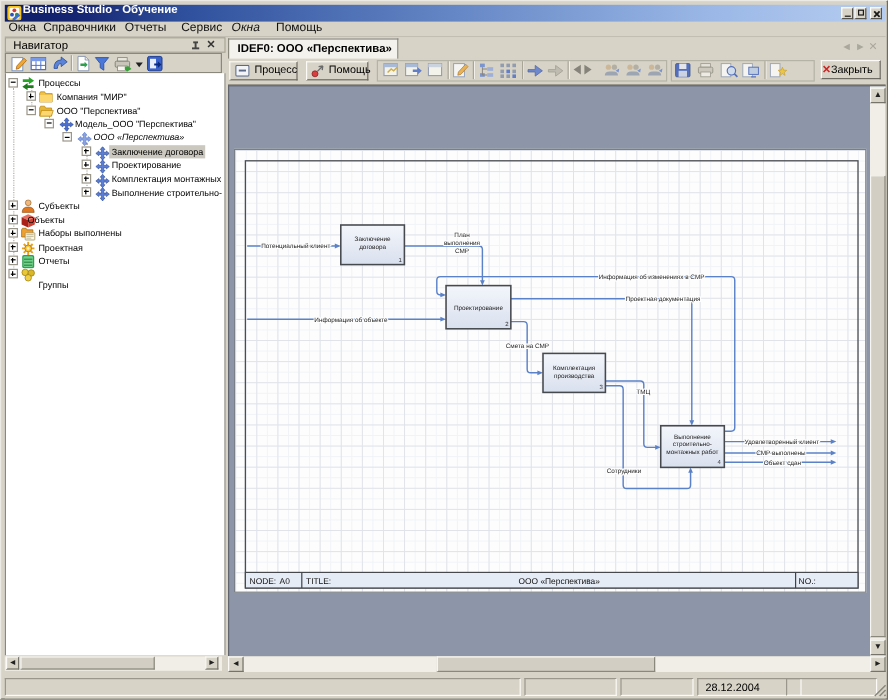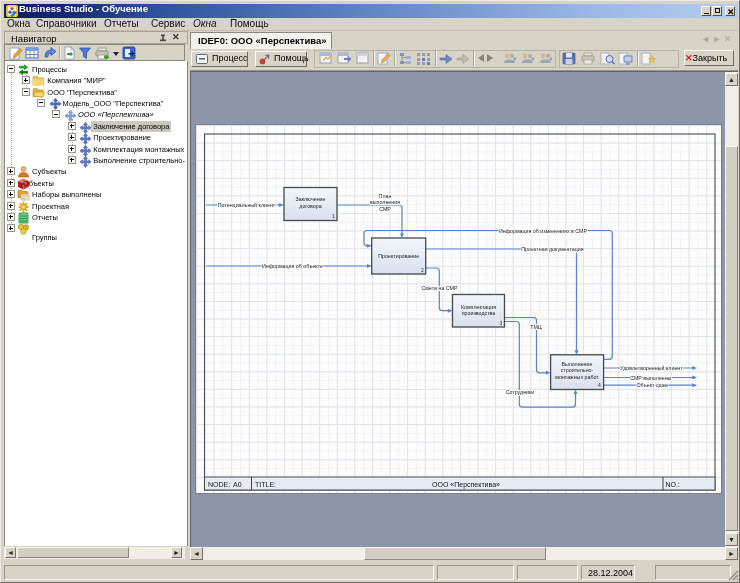--- a/index.html
+++ b/index.html
@@ -444,18 +444,18 @@
   <div class="sbtn" style="left:724px;top:532px;width:13px;height:13px;font-size:7px;line-height:12px;">▼</div>
   <div class="abs sb" style="left:189px;top:546px;width:548px;height:13px;"></div>
   <div class="sbtn" style="left:189px;top:546px;width:13px;height:13px;font-size:7px;line-height:12px;">◄</div>
   <div class="sthumb" style="left:363px;top:546px;width:182px;height:13px;"></div>
   <div class="sbtn" style="left:724px;top:546px;width:13px;height:13px;font-size:7px;line-height:12px;">►</div>
 
   <div class="abs" id="statusbar"></div>
   <div class="scell" style="left:3px;top:564px;width:430px;"></div>
   <div class="scell" style="left:436px;top:564px;width:77px;"></div>
   <div class="scell" style="left:516px;top:564px;width:61px;"></div>
-  <div class="scell" style="left:580px;top:564px;width:54px;">28.12.2004</div>
+  <div class="scell" style="left:580px;top:564px;width:87px;">28.12.2004</div>
   <div class="scell" style="left:654px;top:564px;width:76px;"></div>
   <svg class="abs" style="left:726px;top:568px" width="12" height="12" viewBox="0 0 12 12">
     <path d="M11 2 L2 11 M11 6 L6 11 M11 10 L10 11" stroke="#8a877c" stroke-width="1.3" fill="none"></path>
   </svg>
 </div>
 
 </body></html>

